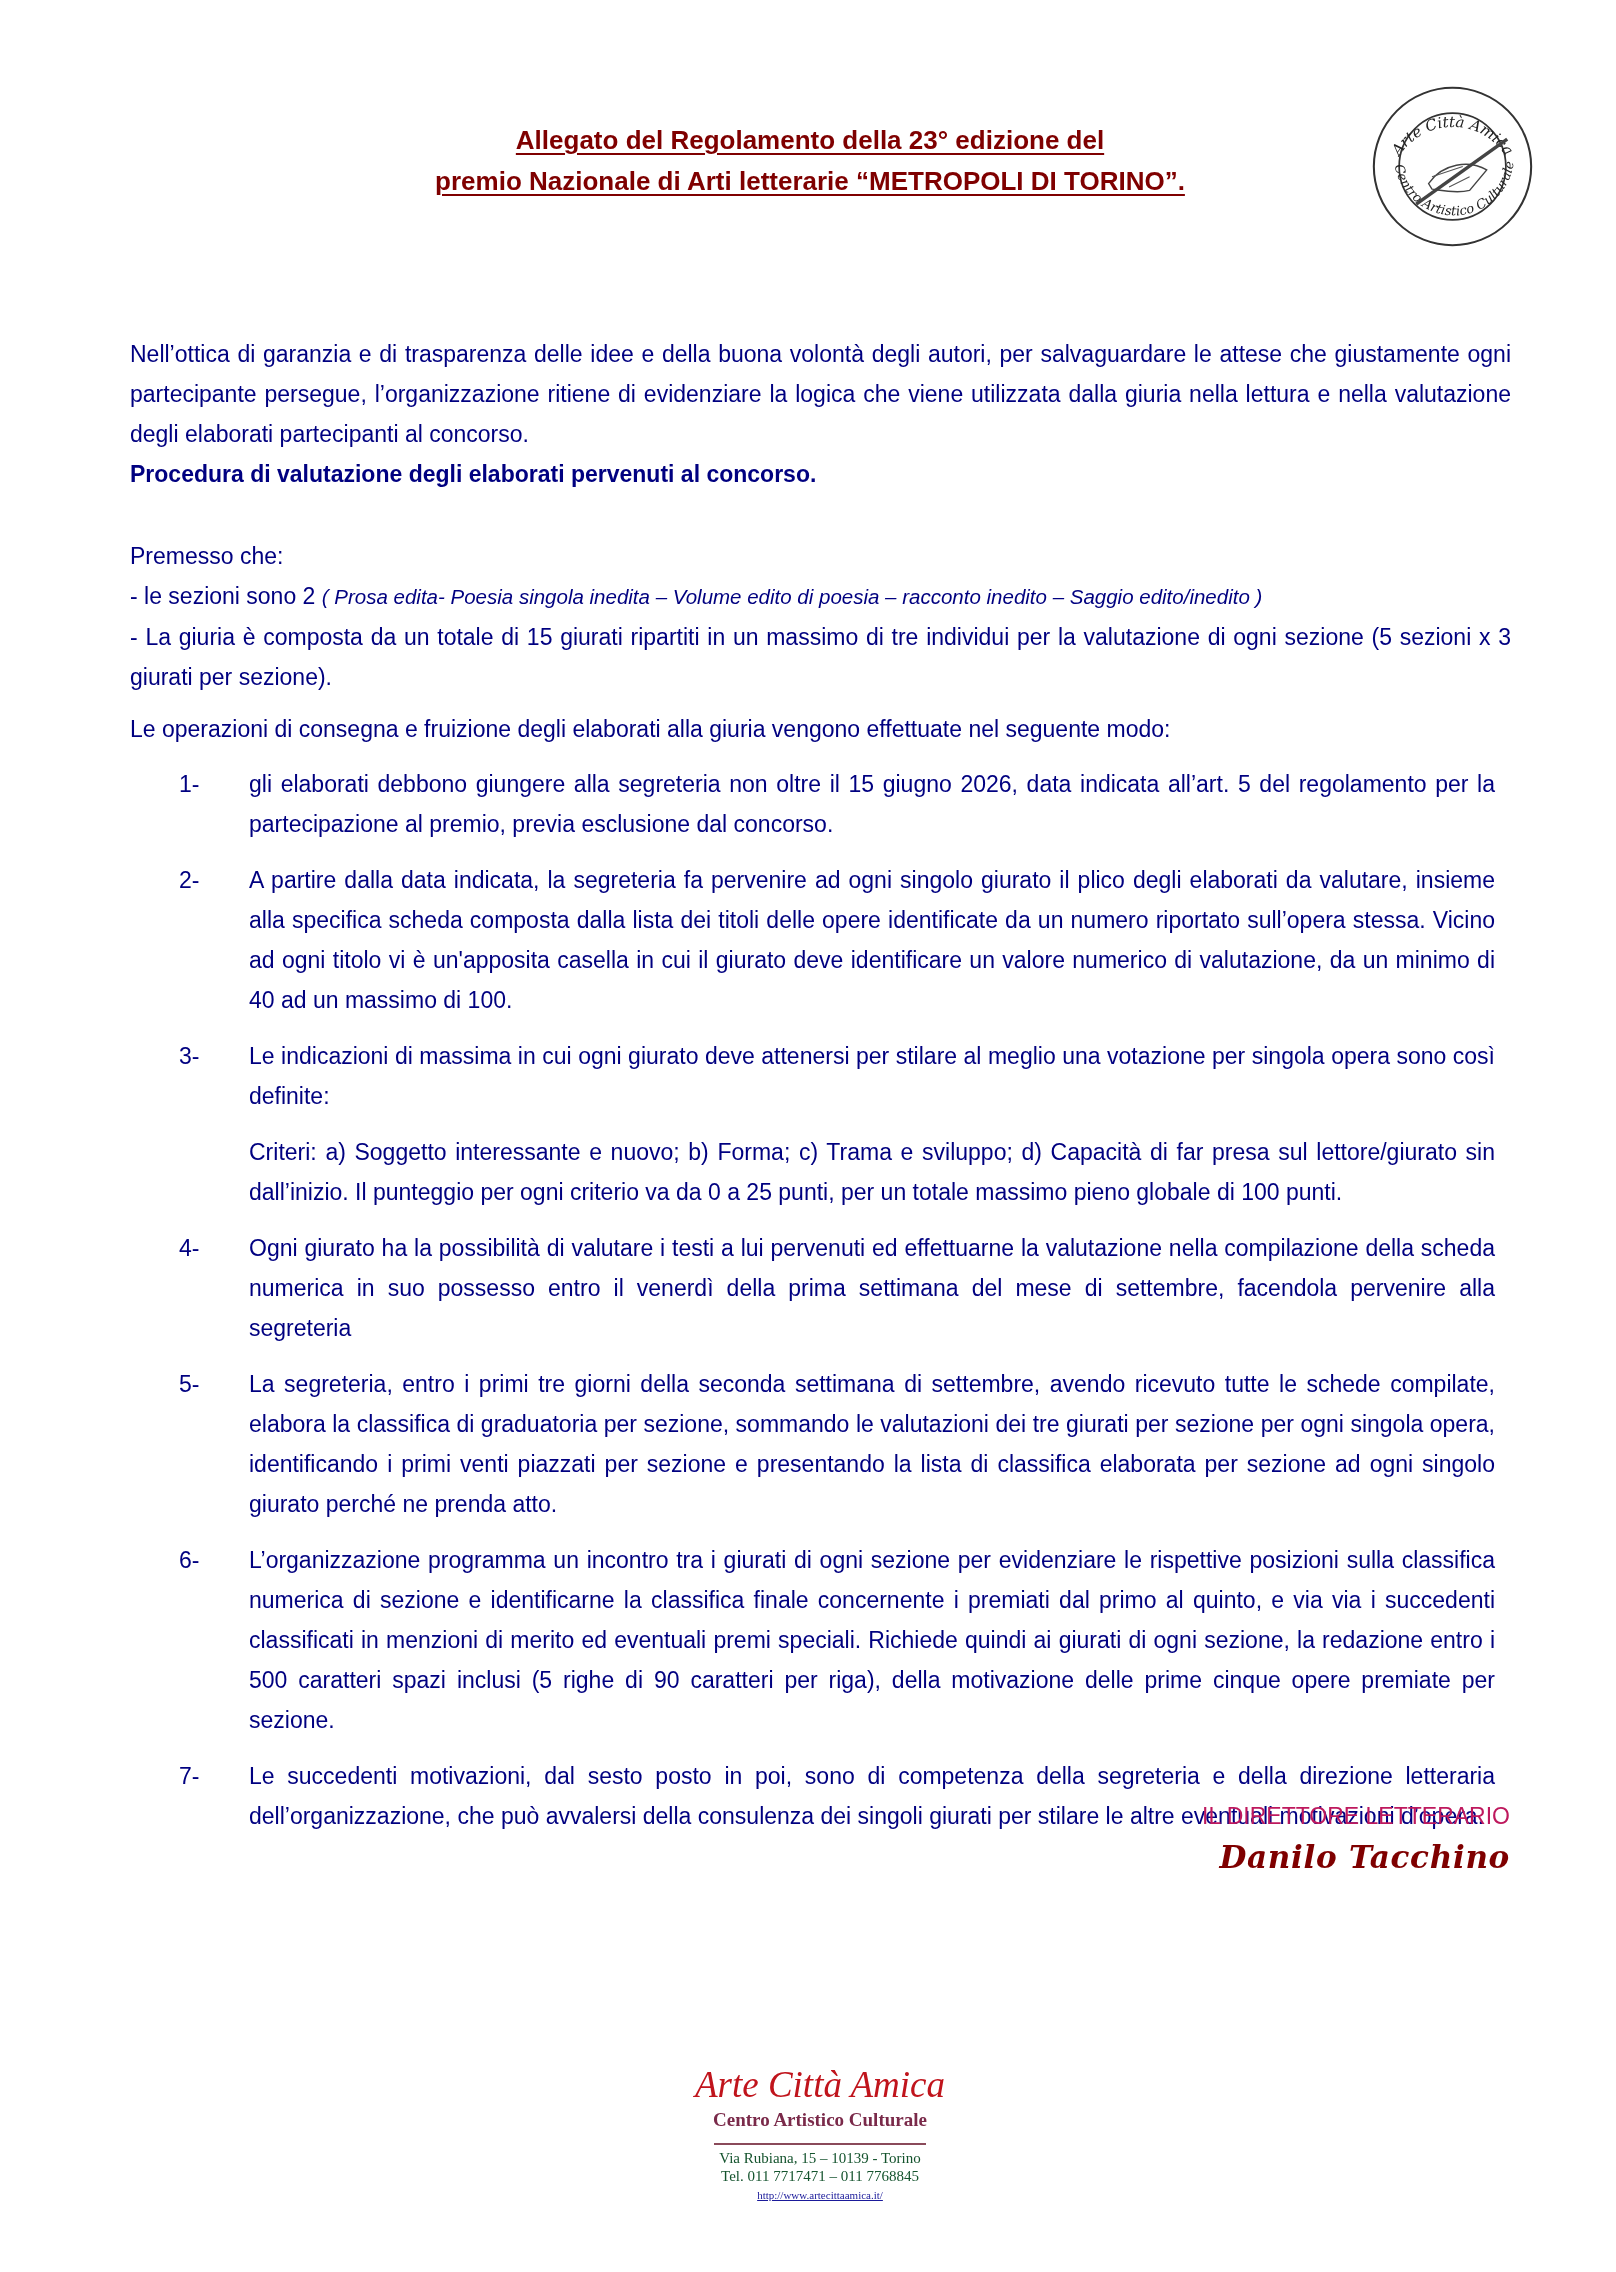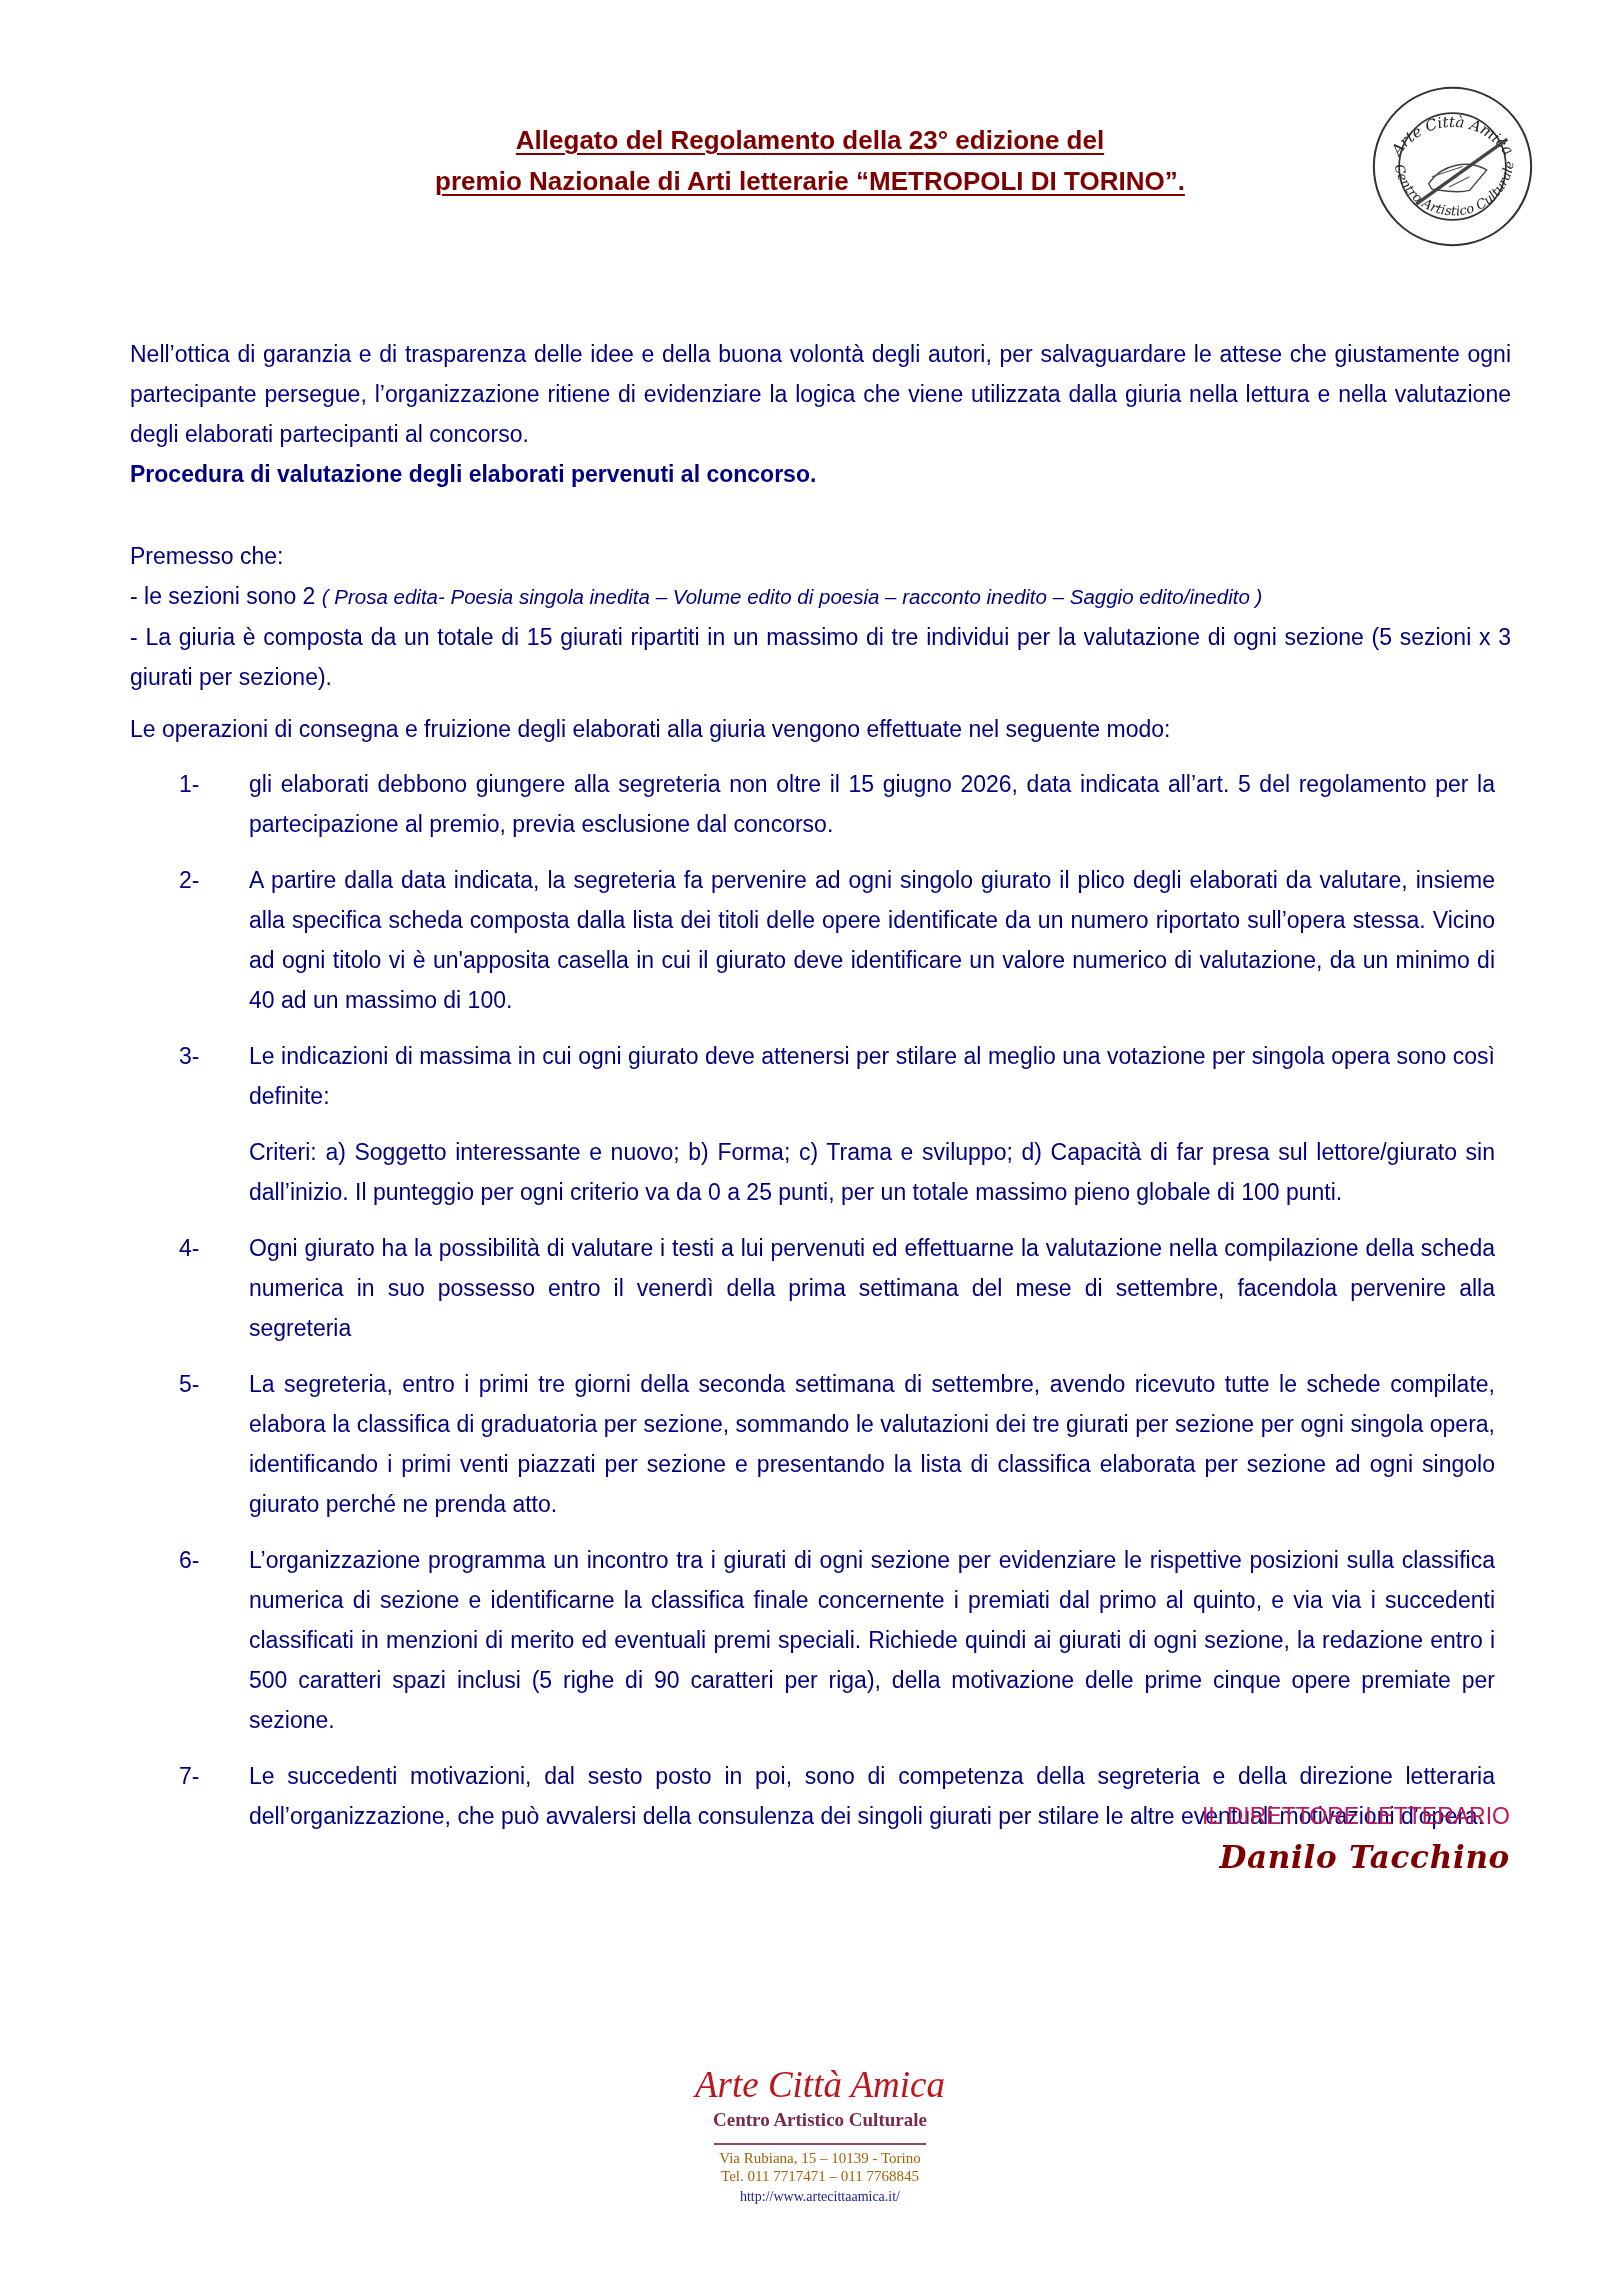--- a/index.html
+++ b/index.html
@@ -29,22 +29,22 @@
 
   .signer { position: absolute; right: 106px; top: 1803px; font-family: "Liberation Sans", sans-serif; color: #be185d; font-size: 23px; }
   .signature { position: absolute; right: 106px; top: 1839px; font-family: "DejaVu Serif", serif; font-style: italic; font-weight: bold;
     color: #7f0000; font-size: 31px; letter-spacing: 0.7px; }
 
   
   .footer { position: absolute; left: 656px; top: 2064px; width: 328px; text-align: center; }
   .footer .brand { font-family: "Liberation Serif", serif; font-style: italic; color: #c0141c; font-size: 37px; line-height: 41px; }
   .footer .subtitle { font-family: "Liberation Serif", serif; font-weight: bold; color: #7a2a4a; font-size: 19px; margin-top: 4.1px; }
   .footer .rule { width: 212px; height: 1.4px; background: #8a4a5a; margin: 12.3px auto 4.1px auto; }
-  .footer .addr { font-family: "Liberation Serif", serif; color: #a16207; font-size: 15px; line-height: 18.5px; }
-  .footer .url { font-family: "Liberation Serif", serif; color: #1a1a9a; font-size: 14px; display: inline-block; margin-top: 2.7px; }
+  .footer .addr { font-family: "Liberation Serif", serif; color: #14532d; font-size: 15px; line-height: 18.5px; }
+  .footer .url { font-family: "Liberation Serif", serif; color: #1a1a9a; font-size: 11px; text-decoration: underline; display: inline-block; margin-top: 2.7px; }
 </style>
 </head>
 <body>
 
 <div class="page">
 
   <div class="title">
     <span>Allegato del Regolamento della  23° edizione del</span><br>
     <span>premio Nazionale di Arti letterarie  “METROPOLI DI TORINO”.</span>
   </div>

